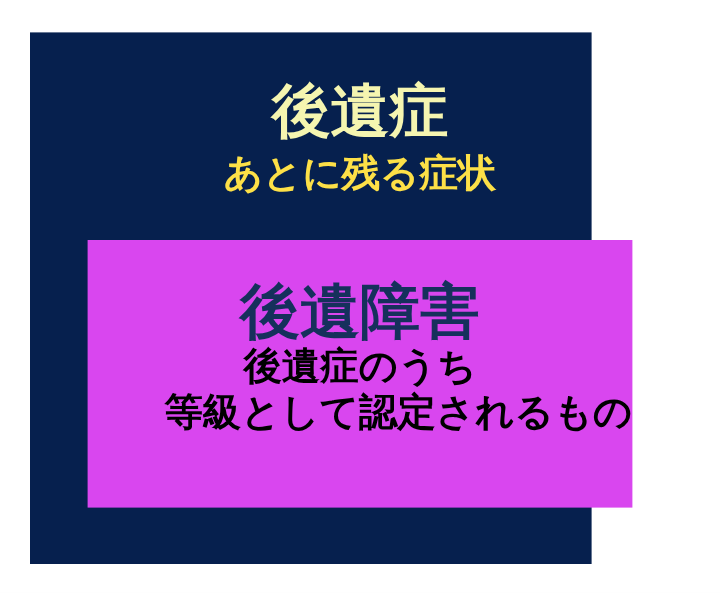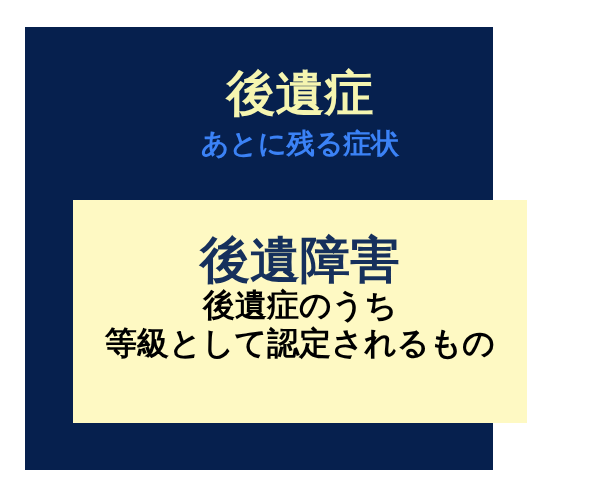--- a/index.html
+++ b/index.html
@@ -49,37 +49,37 @@
     color: #f5f5b0;
     font-size: 49px;
     line-height: 52px;
     font-weight: bold;
     letter-spacing: 0px;
     white-space: nowrap;
   }
 
   #main-subtitle {
     display: block;
-    color: #3b82f6;
-    font-size: 28px;
+    color: #fde047;
+    font-size: 32px;
     line-height: 34px;
     font-weight: bold;
     letter-spacing: 0px;
     margin-top: 8px;
     white-space: nowrap;
   }
 
   
   #inner-panel {
     position: absolute;
     left: 48px;   
     top: 173px;   
     width: 454px; 
     height: 223px;
-    background: #fef9c3;
+    background: #d946ef;
     box-sizing: border-box;
   }
 
   #inner-content {
     position: absolute;
     left: 0;
     top: 33px;
     width: 454px;
     text-align: center;
   }
@@ -96,21 +96,21 @@
   .inner-body-line {
     display: block;
     color: #000000;
     font-size: 32px;
     line-height: 36px;
     font-weight: bold;
     white-space: nowrap;
   }
 
   #inner-body-line-1 { }
-  #inner-body-line-2 { margin-top: 2px; }
+  #inner-body-line-2 { margin-top: 2px; text-align: right; }
 </style>
 </head>
 <body>
 
 <div id="stage">
 
   <div id="navy-panel">
 
     <div id="header-block">
       <span id="main-title">後遺症</span>

